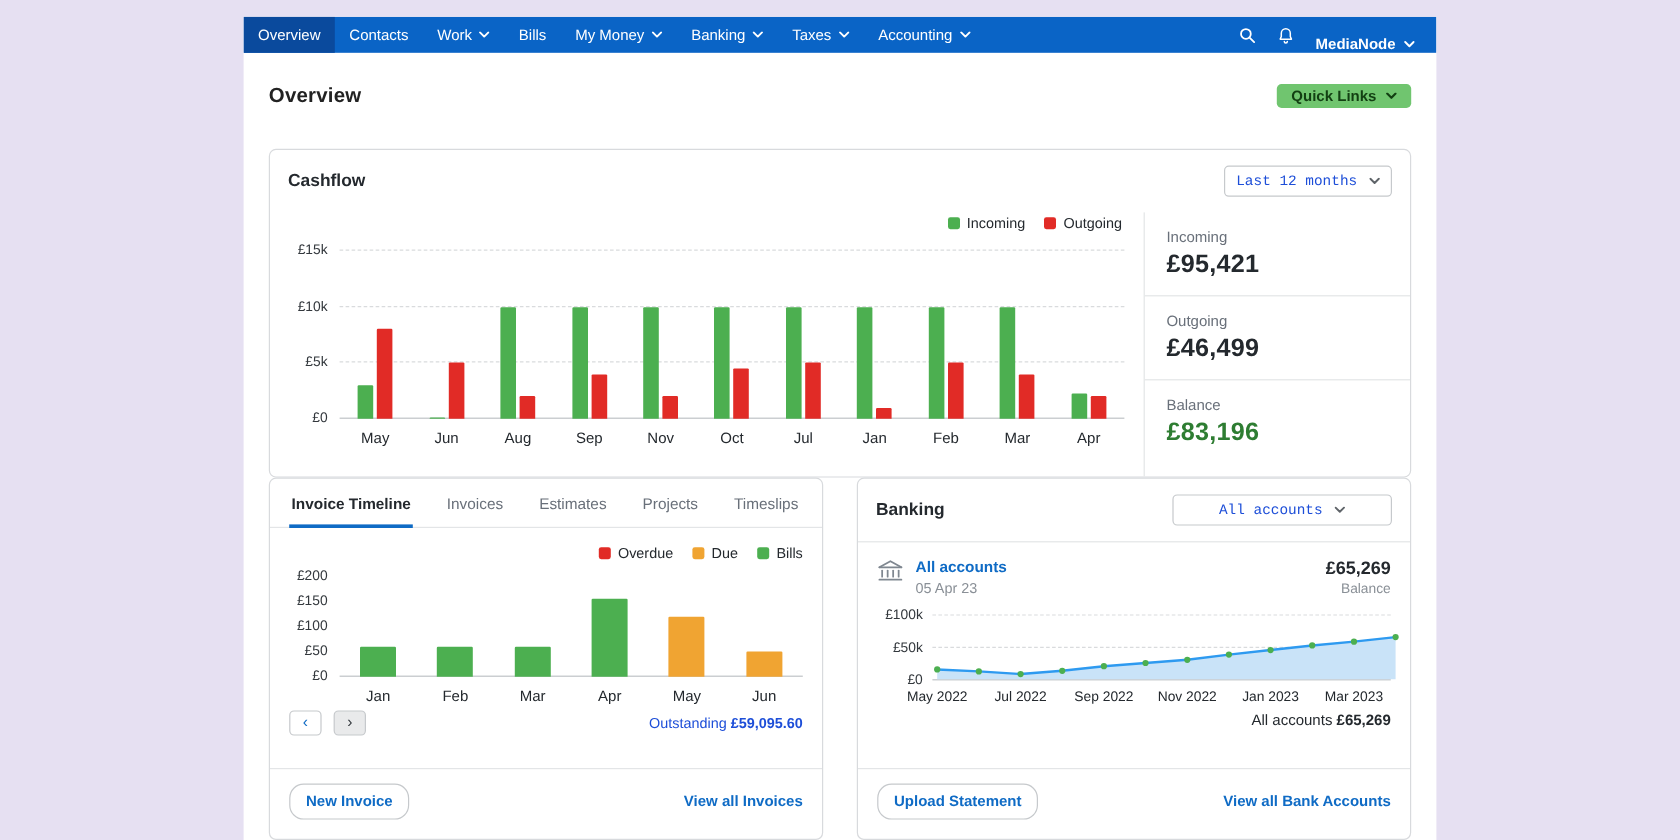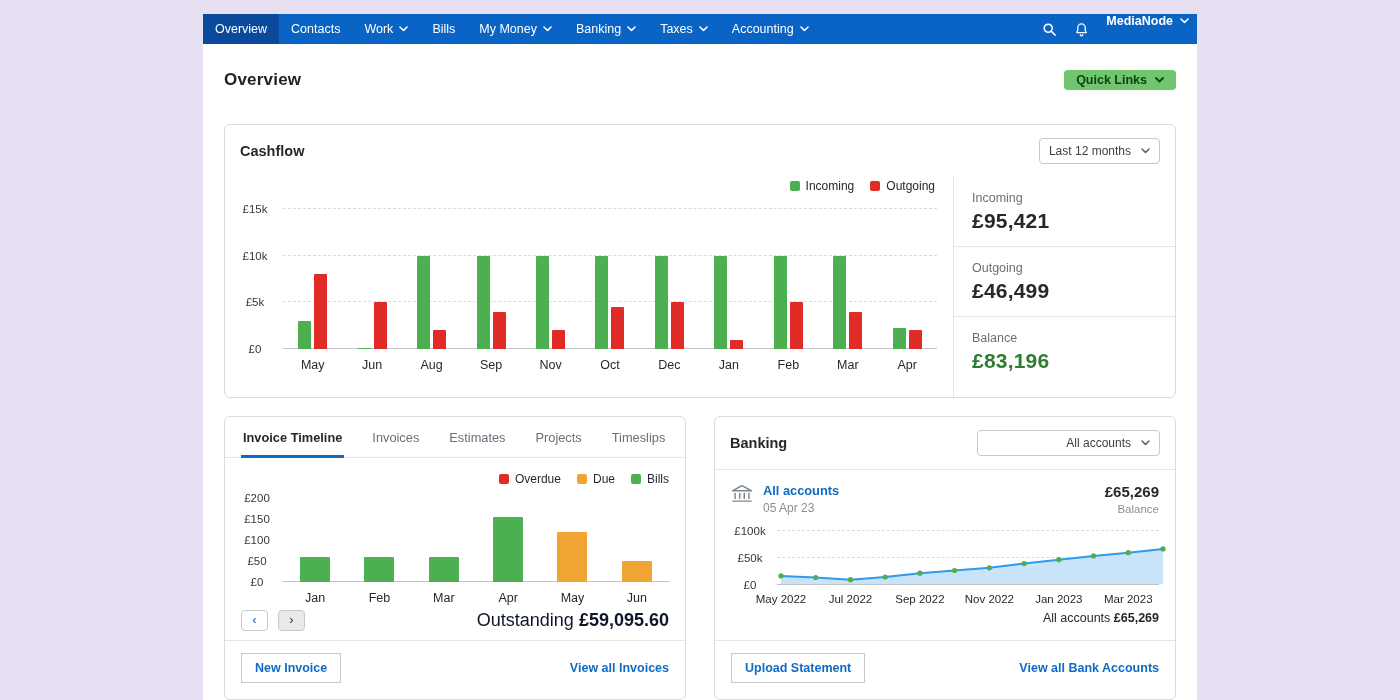--- a/index.html
+++ b/index.html
@@ -15,73 +15,73 @@
     width:994px; height:686px;
     background:#ffffff;
     display:flex; flex-direction:column;
     overflow:hidden;
   }
   
   .navbar { height:30px; background:#0a64c6; display:flex; align-items:stretch; flex-shrink:0; }
   .nav-items { display:flex; align-items:stretch; }
   .nav-item { display:flex; align-items:center; gap:6px; padding:0 12px; color:#fff; font-size:12.5px; cursor:pointer; white-space:nowrap; }
   .nav-item.active { background:#0a4a9d; }
-  .nav-right { margin-left:auto; display:flex; align-items:flex-start; gap:2px; }
+  .nav-right { margin-left:auto; display:flex; align-items:flex-end; gap:2px; padding-right:10px; }
   .icon-btn { width:30px; height:30px; display:flex; align-items:center; justify-content:center; background:transparent; border:none; cursor:pointer; }
   .account-item { display:flex; align-items:center; gap:7px; color:#fff; font-size:12.5px; font-weight:bold; padding:0 8px; cursor:pointer; }
   
   .page-header { display:flex; align-items:center; justify-content:space-between; padding:26px 21px 34px; flex-shrink:0; }
   .page-title { font-size:17px; font-weight:bold; color:#222; letter-spacing:.2px; }
   .quick-links { display:flex; align-items:center; gap:8px; background:#70c56f; border:none; border-radius:4px; padding:3px 12px; font-size:12.5px; font-weight:bold; color:#123f12; font-family:inherit; cursor:pointer; }
   
   .main { padding:0 21px; flex:1; display:flex; flex-direction:column; min-height:0; }
   .card { background:#fff; border:1px solid #d8dadd; border-radius:6px; }
   .card-header { display:flex; align-items:center; justify-content:space-between; padding:13px 15px; }
   .card-title { font-size:14.5px; font-weight:bold; color:#24292e; }
-  .select { display:flex; align-items:center; justify-content:flex-end; gap:10px; border:1px solid #c6c9cc; border-radius:4px; background:#fff; padding:5px 9px; font-size:12px; color:#404040; font-family:Liberation Sans, sans-serif; cursor:pointer; }
+  .select { display:flex; align-items:center; justify-content:center; gap:10px; border:1px solid #c6c9cc; border-radius:4px; background:#fff; padding:5px 9px; font-size:12px; color:#1d4ed8; font-family:Liberation Mono, monospace; cursor:pointer; }
   .select.wide { min-width:183px; }
   
   .cashflow-card { flex-shrink:0; }
   .cashflow-body { display:flex; }
   .cashflow-chart-col { flex:1; min-width:0; padding:0 16px 18px 12px; }
   .cashflow-summary { width:222px; flex-shrink:0; border-left:1px solid #e3e5e7; }
   .summary-row { padding:14px 18px 13px; }
   .summary-row + .summary-row { border-top:1px solid #e3e5e7; }
   .summary-label { font-size:12.5px; color:#69707a; margin-bottom:4px; }
   .summary-value { font-size:21px; font-weight:bold; color:#24292e; letter-spacing:.2px; }
   .summary-value.green { color:#2e7d32; }
   
   .legend { display:flex; justify-content:flex-end; gap:16px; margin:2px 2px 16px 0; }
   .legend-item { display:flex; align-items:center; gap:6px; font-size:12px; color:#24292e; }
   .legend-swatch { width:10px; height:10px; border-radius:2px; display:inline-block; }
   .barchart-plot { position:relative; }
   .grid-line { position:absolute; height:0; border-top:1px dashed #d9dbdd; right:0; }
   .grid-line.solid { border-top:1px solid #bfc3c6; }
-  .ytick-label { position:absolute; left:0; text-align:center; font-size:11.5px; color:#33383d; transform:translateY(50%); }
+  .ytick-label { position:absolute; left:0; text-align:right; font-size:11.5px; color:#33383d; transform:translateY(50%); }
   .bars-area { position:absolute; top:0; bottom:0; right:0; display:flex; justify-content:space-around; align-items:flex-end; }
   .bar-group { position:relative; display:flex; align-items:flex-end; gap:3px; height:100%; }
   .bar { border-radius:1px 1px 0 0; }
   .bar-xlabel { position:absolute; top:100%; left:50%; transform:translateX(-50%); padding-top:9px; font-size:12.5px; color:#24292e; white-space:nowrap; }
   
-  .bottom-row { display:grid; grid-template-columns:1fr 1fr; gap:28px; margin-top:18px; flex:1; min-height:0; }
+  .bottom-row { display:grid; grid-template-columns:1fr 1fr; gap:28px; flex:1; min-height:0; }
   .bottom-card { display:flex; flex-direction:column; min-height:0; }
   .card-footer { border-top:1px solid #e3e5e7; display:flex; align-items:center; justify-content:space-between; padding:12px 16px 16px; margin-top:auto; flex-shrink:0; }
-  .outline-btn { border:1px solid #c6c9cc; border-radius:0; background:#fff; color:#0f6bc5; font-weight:bold; font-size:12.5px; padding:7px 13px; font-family:inherit; cursor:pointer; }
+  .outline-btn { border:1px solid #c6c9cc; border-radius:12px; background:#fff; color:#0f6bc5; font-weight:bold; font-size:12.5px; padding:7px 13px; font-family:inherit; cursor:pointer; }
   .link { color:#0f6bc5; font-weight:bold; font-size:12.5px; text-decoration:none; cursor:pointer; }
   
   .tabs { display:flex; gap:26px; padding:0 16px; border-bottom:1px solid #e3e5e7; flex-shrink:0; }
   .tab { padding:13px 2px 10px; font-size:12.8px; color:#69707a; cursor:pointer; border-bottom:3px solid transparent; margin-bottom:-1px; white-space:nowrap; }
   .tab.active { color:#24292e; font-weight:bold; border-bottom-color:#0f6bc5; }
   .invoice-body { padding:0 16px; }
   .invoice-body .legend { margin:14px 0 12px; }
   .pagination-row { display:flex; align-items:center; justify-content:space-between; margin-top:4px; }
   .pager { display:flex; gap:10px; }
   .pager-btn { width:27px; height:21px; display:flex; align-items:center; justify-content:center; border:1px solid #c6c9cc; border-radius:4px; background:#fff; color:#0f6bc5; font-size:13px; font-family:inherit; cursor:pointer; padding:0 0 2px; }
   .pager-btn.next { background:#e9eaeb; color:#33383d; }
-  .outstanding { font-size:18px; color:#0f172a; }
+  .outstanding { font-size:12px; color:#1d4ed8; }
   
   .banking-header { border-bottom:1px solid #e3e5e7; }
   .banking-body { padding:13px 16px 0; }
   .account-row { display:flex; align-items:flex-start; gap:10px; }
   .account-name { font-size:12.8px; font-weight:bold; color:#0f6bc5; cursor:pointer; }
   .account-date { font-size:12px; color:#8a9097; margin-top:3px; }
   .account-balance { margin-left:auto; text-align:right; }
   .balance-amount { font-size:15px; font-weight:bold; color:#24292e; }
   .balance-caption { font-size:11.5px; color:#8a9097; margin-top:3px; }
   .area-chart { margin-top:12px; }
@@ -229,21 +229,21 @@
                   <div class="bar-xlabel">Nov</div>
                 </div>
                 <div class="bar-group">
                   <div class="bar" style="width: 13px; height: 93px; background: rgb(76, 175, 80);"></div>
                   <div class="bar" style="width: 13px; height: 42px; background: rgb(225, 43, 38);"></div>
                   <div class="bar-xlabel">Oct</div>
                 </div>
                 <div class="bar-group">
                   <div class="bar" style="width: 13px; height: 93px; background: rgb(76, 175, 80);"></div>
                   <div class="bar" style="width: 13px; height: 47px; background: rgb(225, 43, 38);"></div>
-                  <div class="bar-xlabel">Dec</div>
+                  <div class="bar-xlabel">Jul</div>
                 </div>
                 <div class="bar-group">
                   <div class="bar" style="width: 13px; height: 93px; background: rgb(76, 175, 80);"></div>
                   <div class="bar" style="width: 13px; height: 9px; background: rgb(225, 43, 38);"></div>
                   <div class="bar-xlabel">Jan</div>
                 </div>
                 <div class="bar-group">
                   <div class="bar" style="width: 13px; height: 93px; background: rgb(76, 175, 80);"></div>
                   <div class="bar" style="width: 13px; height: 47px; background: rgb(225, 43, 38);"></div>
                   <div class="bar-xlabel">Feb</div>

